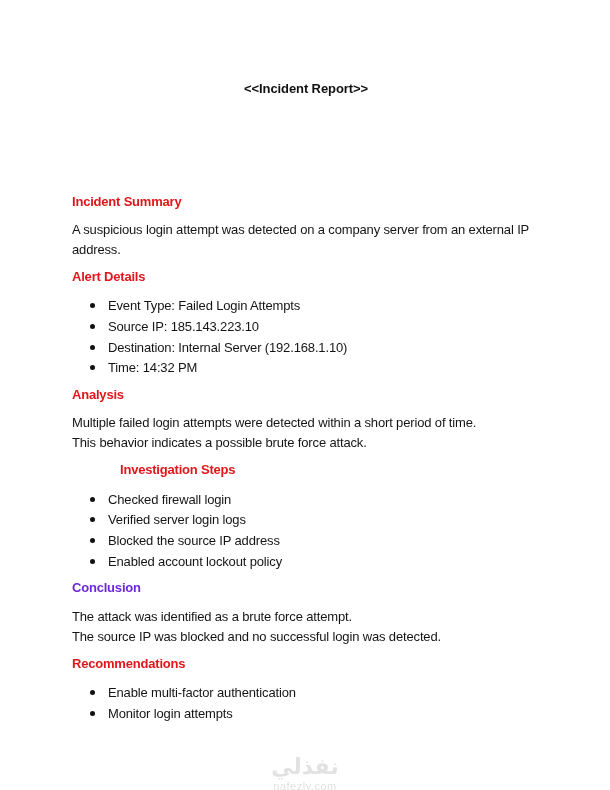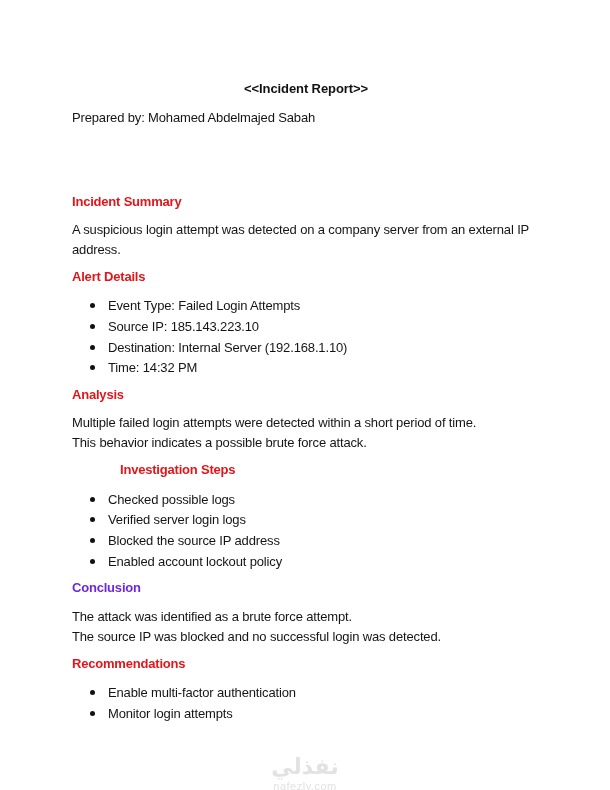--- a/index.html
+++ b/index.html
@@ -94,21 +94,20 @@
       letter-spacing: 0.5px;
     }
   </style>
 </head>
 <body>
 
 <div class="page">
 
   <div class="title">&lt;&lt;Incident Report&gt;&gt;</div>
 
-  <div class="line" style="top:98px;">Prepared by: Mohamed Abdelmajed Sabah</div>
 
   <div class="heading" style="top: 184px; color: rgb(224, 22, 27);">Incident Summary</div>
   <div class="line" style="top:210px;">A suspicious login attempt was detected on a company server from an external IP</div>
   <div class="line" style="top:230px;">address.</div>
 
   <div class="heading" style="top: 259px; color: rgb(224, 22, 27);">Alert Details</div>
   <div class="bullet-item" style="top:286px;">
     <span class="bullet-dot"></span>
     <span class="bullet-text">Event Type: Failed Login Attempts</span>
   </div>
@@ -125,21 +124,21 @@
     <span class="bullet-text">Time: 14:32 PM</span>
   </div>
 
   <div class="heading" style="top: 377px; color: rgb(224, 22, 27);">Analysis</div>
   <div class="line" style="top:423px;">This behavior indicates a possible brute force attack.</div>
   <div class="line" style="top:403px;">Multiple failed login attempts were detected within a short period of time.</div>
 
   <div class="heading" style="top: 452px; color: rgb(224, 22, 27); padding-left: 48px;">Investigation Steps</div>
   <div class="bullet-item" style="top:480px;">
     <span class="bullet-dot"></span>
-    <span class="bullet-text">Checked possible logs</span>
+    <span class="bullet-text">Checked firewall login</span>
   </div>
   <div class="bullet-item" style="top:500px;">
     <span class="bullet-dot"></span>
     <span class="bullet-text">Verified server login logs</span>
   </div>
   <div class="bullet-item" style="top:521px;">
     <span class="bullet-dot"></span>
     <span class="bullet-text">Blocked the source IP address</span>
   </div>
   <div class="bullet-item" style="top:542px;">

